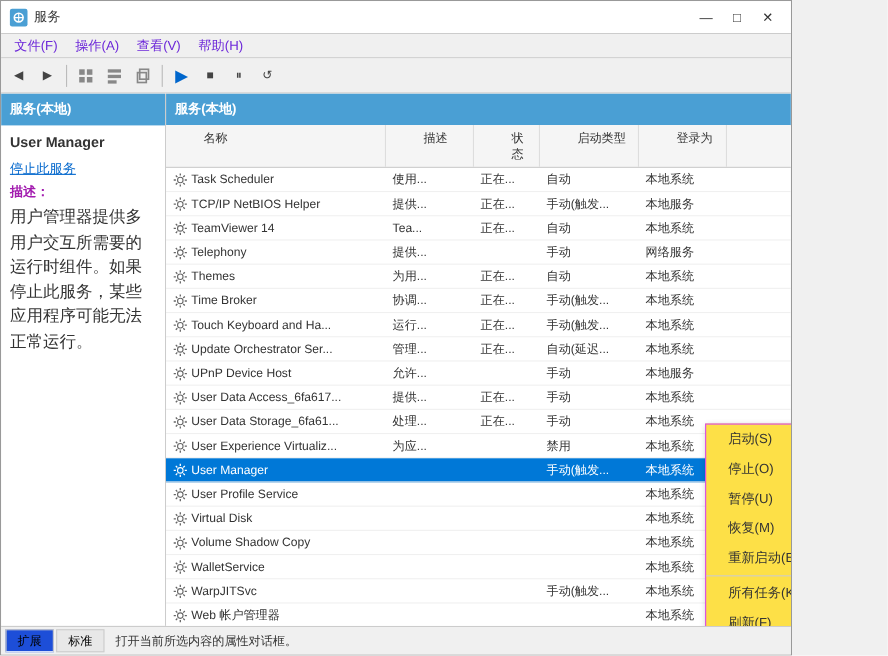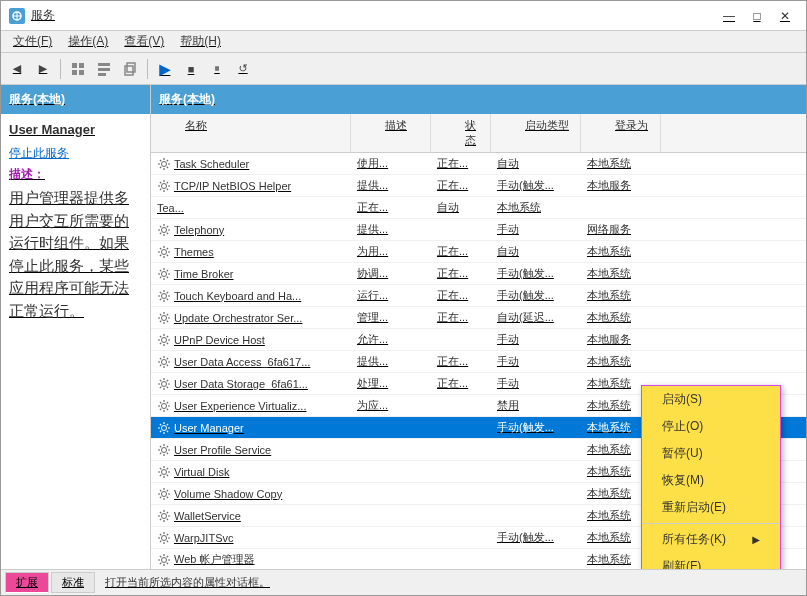--- a/index.html
+++ b/index.html
@@ -5,27 +5,26 @@
     * { margin: 0; padding: 0; box-sizing: border-box; }
     body {
       font-family: "Microsoft YaHei", "SimHei", sans-serif;
       font-size: 12px;
       background: #f0f0f0;
       width: 807px;
       height: 596px;
       overflow: hidden;
     }
     .window {
-      width: 807px;
+      width: 720px;
       height: 596px;
       background: #f0f0f0;
       border: 1px solid #999;
       display: flex;
       flex-direction: column;
-      text-decoration: underline;
     }
     .title-bar {
       background: #fff;
       height: 30px;
       display: flex;
       align-items: center;
       padding: 0 8px;
       border-bottom: 1px solid #ccc;
       justify-content: space-between;
     }
@@ -70,21 +69,21 @@
       height: 22px;
       display: flex;
       align-items: center;
       padding: 0 4px;
       border-bottom: 1px solid #ccc;
     }
     .menu-item {
       padding: 6px 8px;
       cursor: pointer;
       font-size: 12px;
-      color: #404040;
+      color: #6d28d9;
     }
     .toolbar {
       background: #f0f0f0;
       height: 32px;
       display: flex;
       align-items: center;
       padding: 0 4px;
       border-bottom: 1px solid #ccc;
       gap: 2px;
     }
@@ -208,21 +207,21 @@
       height: 14px;
     }
     .status-tab {
       padding: 2px 10px;
       border: 1px solid #ccc;
       background: #e8e8e8;
       font-size: 11px;
       cursor: pointer;
       margin-right: 2px;
     }
-    .status-tab.active { background: #ec4899; border-bottom: 1px solid #fff; }
+    .status-tab.active { background: #1d4ed8; border-bottom: 1px solid #fff; }
     .status-text {
       font-size: 11px;
       color: #333;
       margin-left: 8px;
     }
     
     .context-menu {
       position: absolute;
       background: #fde047;
       border: 1px solid #d946ef;
@@ -355,20 +354,27 @@
         <path d="M7 1v2M7 11v2M1 7h2M11 7h2M2.9 2.9l1.4 1.4M9.7 9.7l1.4 1.4M2.9 11.1l1.4-1.4M9.7 4.3l1.4-1.4" stroke="#666" stroke-width="1.2"></path>
       </svg>
       <span>TCP/IP NetBIOS Helper</span>
     </div>
     <div class="cell">提供...</div>
     <div class="cell">正在...</div>
     <div class="cell">手动(触发...</div>
     <div class="cell">本地服务</div>
   </div>
             <div class="table-row">
+    <div class="cell">
+      <svg class="gear-icon-svg" viewBox="0 0 14 14" xmlns="http://www.w3.org/2000/svg">
+        <circle cx="7" cy="7" r="2.5" fill="none" stroke="#666" stroke-width="1"></circle>
+        <path d="M7 1v2M7 11v2M1 7h2M11 7h2M2.9 2.9l1.4 1.4M9.7 9.7l1.4 1.4M2.9 11.1l1.4-1.4M9.7 4.3l1.4-1.4" stroke="#666" stroke-width="1.2"></path>
+      </svg>
+      <span>TeamViewer 14</span>
+    </div>
     <div class="cell">Tea...</div>
     <div class="cell">正在...</div>
     <div class="cell">自动</div>
     <div class="cell">本地系统</div>
   </div>
             <div class="table-row">
     <div class="cell">
       <svg class="gear-icon-svg" viewBox="0 0 14 14" xmlns="http://www.w3.org/2000/svg">
         <circle cx="7" cy="7" r="2.5" fill="none" stroke="#666" stroke-width="1"></circle>
         <path d="M7 1v2M7 11v2M1 7h2M11 7h2M2.9 2.9l1.4 1.4M9.7 9.7l1.4 1.4M2.9 11.1l1.4-1.4M9.7 4.3l1.4-1.4" stroke="#666" stroke-width="1.2"></path>

